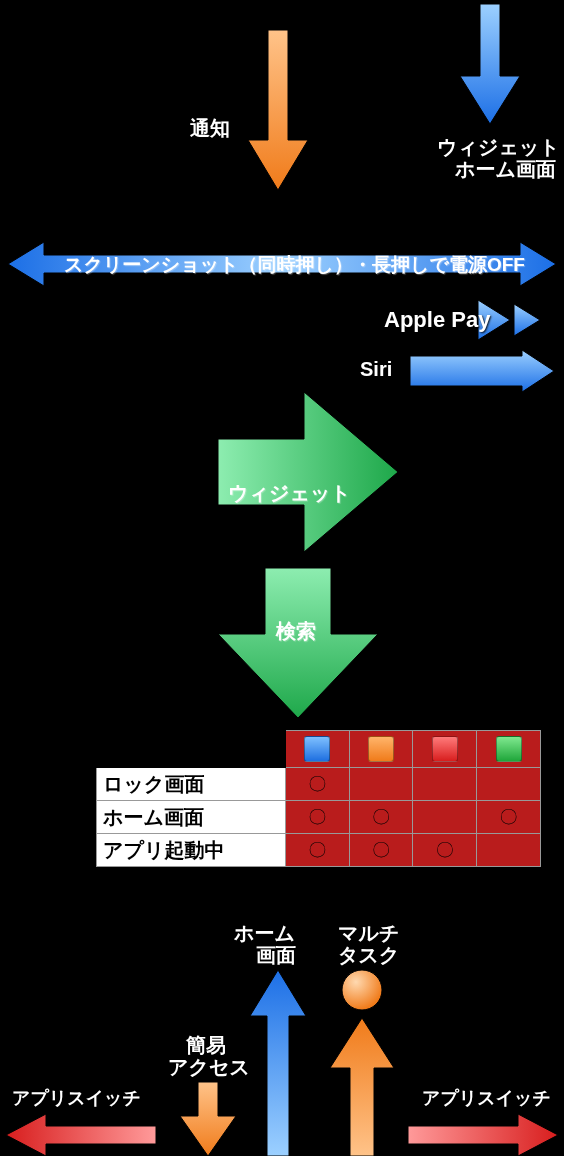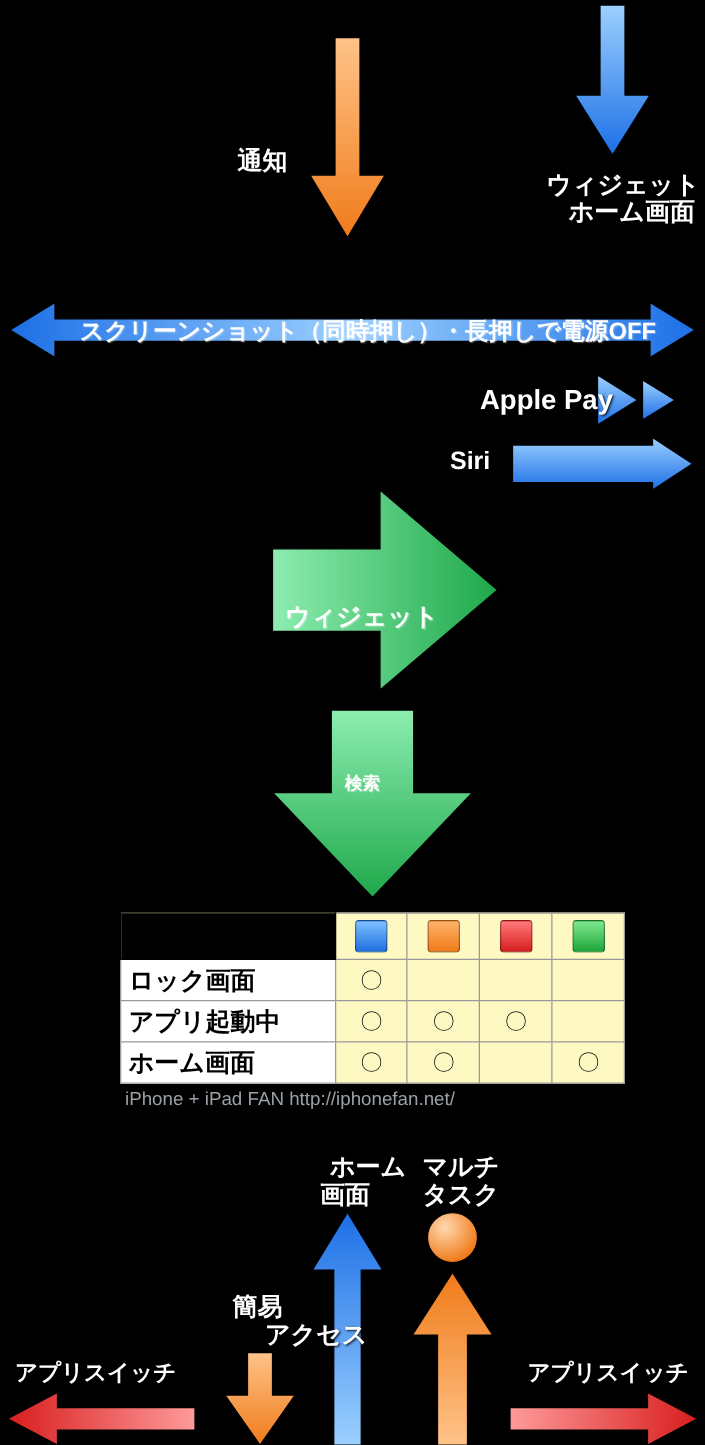--- a/index.html
+++ b/index.html
@@ -33,22 +33,22 @@
 
   
   .tbl-wrap {
     position: absolute;
     left: 96px;
     top: 730px;
     width: 370px;
   }
   table {
     border-collapse: collapse;
-    background: #fef9c3;
-    width: 404px;
+    background: #b91c1c;
+    width: 445px;
   }
   th, td {
     border: 1px solid #999;
     padding: 2px 6px;
     text-align: center;
     color: #000;
     font-size: 18px;
     height: 28px;
   }
   th.rowhdr {
@@ -164,21 +164,21 @@
   <span class="label" style="left:360px; top:358px; font-size:20px;">Siri</span>
 
   <svg style="left:218px; top:392px;" width="180" height="160">
     <path d="M0 47 H86 V0 L180 80 L86 160 V113 H0 Z" fill="url(#gGreenR)" stroke="#000" stroke-width="1"></path>
   </svg>
   <span class="label label-black" style="left:228px; top:460px; font-size:20px;margin-top:20px;">ウィジェット</span>
 
   <svg style="left:218px; top:568px;" width="160" height="150">
     <path d="M47 0 V66 H0 L80 150 L160 66 H113 V0 Z" fill="url(#gGreenD)" stroke="#000" stroke-width="1"></path>
   </svg>
-  <span class="label label-black" style="left:276px; top:618px; font-size:14px;">検索</span>
+  <span class="label label-black" style="left:276px; top:618px; font-size:20px;">検索</span>
 
   <div class="tbl-wrap">
     <table>
       <tbody>
           <tr>
         <td class="blank-corner"></td>
         <td class="colhdr">
               <div class="sq sq-blue"></div>
             </td>
         <td class="colhdr">
@@ -192,56 +192,55 @@
             </td>
       </tr>
       <tr>
         <th class="rowhdr">ロック画面</th>
         <td>〇</td>
         <td></td>
         <td></td>
         <td></td>
       </tr>
       <tr>
+        <th class="rowhdr">ホーム画面</th>
+        <td>〇</td>
+        <td>〇</td>
+        <td></td>
+        <td>〇</td>
+      </tr>
+      <tr>
         <th class="rowhdr">アプリ起動中</th>
         <td>〇</td>
         <td>〇</td>
         <td>〇</td>
         <td></td>
-      </tr>
-      <tr>
-        <th class="rowhdr">ホーム画面</th>
-        <td>〇</td>
-        <td>〇</td>
-        <td></td>
-        <td>〇</td>
       </tr>
     </tbody>
       </table>
-    <div class="attrib">iPhone + iPad FAN  http://iphonefan.net/</div>
   </div>
 
-  <span class="label" style="left:264px; top:920px;">ホーム</span>
+  <span class="label" style="left:234px; top:920px;">ホーム</span>
   <span class="label" style="left:256px; top:942px;">画面</span>
   <span class="label" style="left:338px; top:920px;">マルチ</span>
   <span class="label" style="left:338px; top:942px;text-align:right;">タスク</span>
 
   <svg style="left:250px; top:970px;" width="56" height="186">
     <path d="M28 0 L56 46 H39 V186 H17 V46 H0 Z" fill="url(#gBlueUp)" stroke="#000" stroke-width="1"></path>
   </svg>
 
   <svg style="left:340px; top:968px;" width="44" height="44">
     <circle cx="22" cy="22" r="20" fill="url(#gOrangeBall)" stroke="#000" stroke-width="1"></circle>
   </svg>
   <svg style="left:330px; top:1018px;" width="64" height="138">
     <path d="M32 0 L64 50 H44 V138 H20 V50 H0 Z" fill="url(#gOrangeUp)" stroke="#000" stroke-width="1"></path>
   </svg>
 
   <span class="label" style="left:186px; top:1032px;">簡易</span>
-  <span class="label" style="left:168px; top:1054px;margin-left:44px;">アクセス</span>
+  <span class="label" style="left:168px; top:1054px;">アクセス</span>
   <svg style="left:180px; top:1082px;" width="56" height="74">
     <path d="M18 0 H38 V34 H56 L28 74 L0 34 H18 Z" fill="url(#gOrangeV)" stroke="#000" stroke-width="1"></path>
   </svg>
 
   <span class="label" style="left:12px; top:1086px; font-size:18px;">アプリスイッチ</span>
   <svg style="left:6px; top:1114px;" width="150" height="42">
     <path d="M150 12 H40 V0 L0 21 L40 42 V30 H150 Z" fill="url(#gRedL)" stroke="#000" stroke-width="1"></path>
   </svg>
 
   <span class="label" style="left:422px; top:1086px; font-size:18px;">アプリスイッチ</span>

